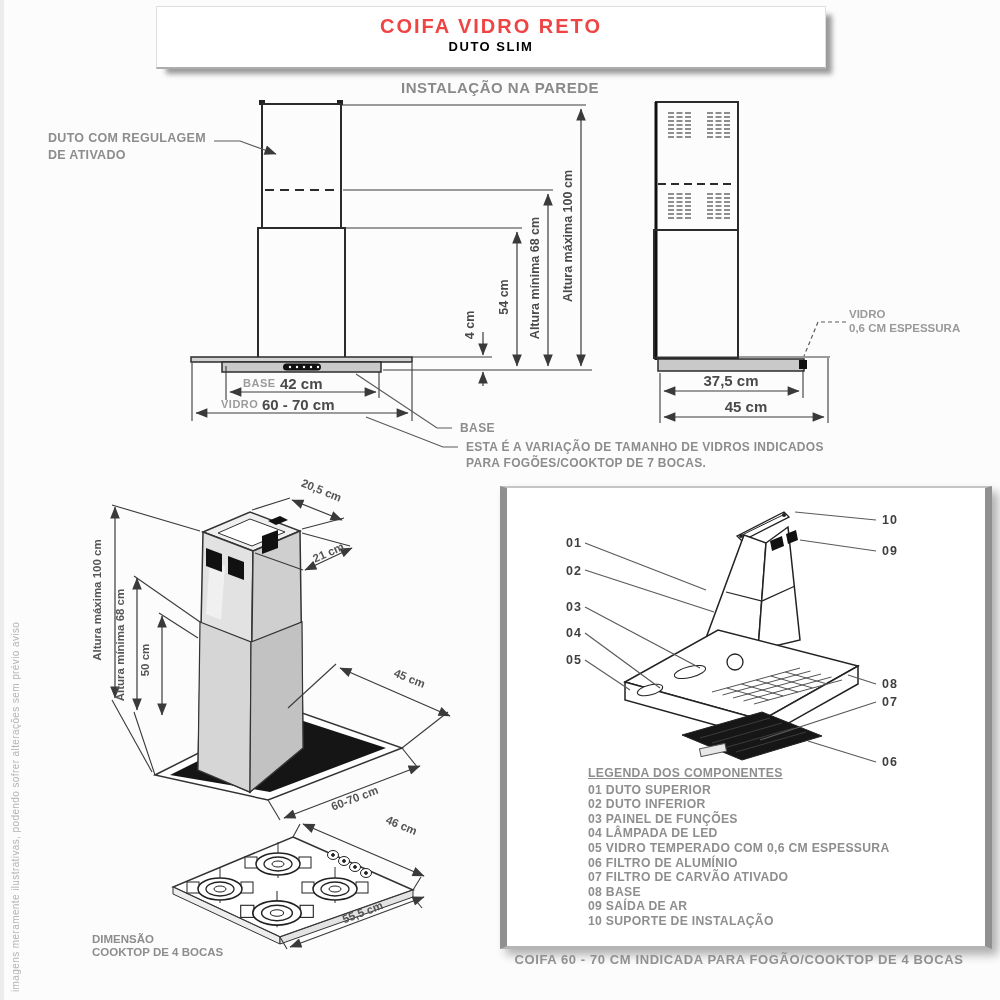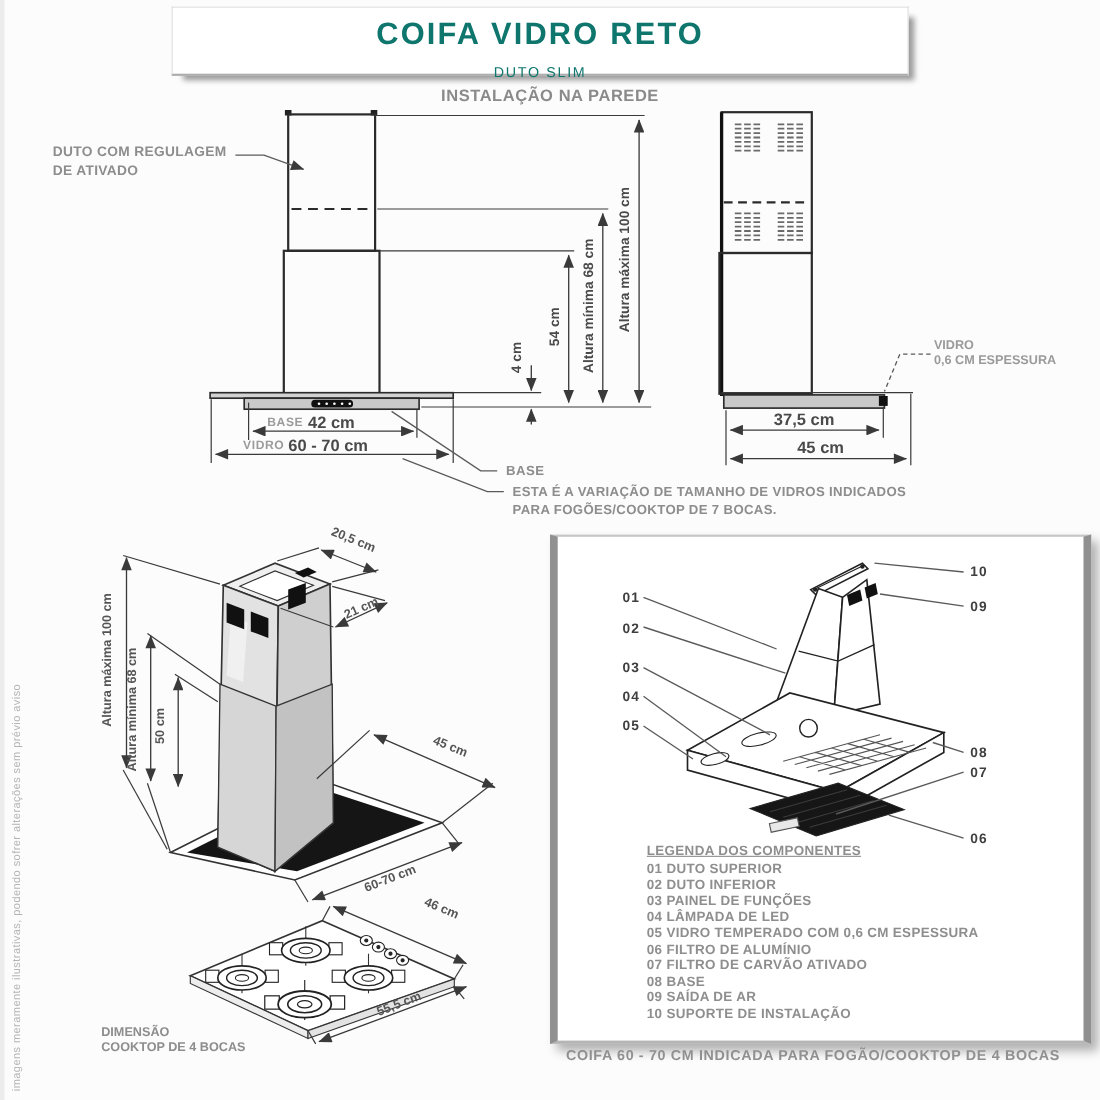--- a/index.html
+++ b/index.html
@@ -5,22 +5,22 @@
   html,body{margin:0;padding:0;}
   body{width:1000px;height:1000px;position:relative;background:#fcfcfc;
        font-family:"Liberation Sans", sans-serif;overflow:hidden;}
   .abs{position:absolute;}
   #edge-strip{left:0;top:0;width:4px;height:1000px;background:#ececec;}
   #watermark{left:10px;top:992px;transform:rotate(-90deg);transform-origin:0 0;
     font-size:10px;color:#b3b3b3;white-space:nowrap;letter-spacing:.4px;}
   #title-box{left:156px;top:6px;width:668px;height:60px;background:#ffffff;
     border:1px solid #dedede;border-bottom:2px solid #adadad;
     box-shadow:8px 7px 5px -2px #9a9a9a;text-align:center;}
-  #title-main{font-size:28px;font-weight:bold;color:#0f766e;letter-spacing:2px;margin-top:8px;}
-  #title-sub{font-size:13px;font-weight:normal;color:#0f766e;letter-spacing:1.5px;margin-top:11px;}
+  #title-main{font-size:20px;font-weight:bold;color:#ef4444;letter-spacing:2px;margin-top:8px;}
+  #title-sub{font-size:13px;font-weight:bold;color:#000000;letter-spacing:1.5px;margin-top:1px;}
   #section-title{left:330px;top:79px;width:340px;text-align:center;
     font-size:15px;font-weight:bold;color:#8a8a8a;letter-spacing:.5px;}
   .graylbl{font-weight:bold;color:#8d8d8d;}
   #duct-label{left:48px;top:130px;font-size:12.5px;line-height:17px;letter-spacing:.3px;}
   #vidro-side-label{left:849px;top:307px;font-size:11.5px;line-height:14px;color:#9a9a9a;font-weight:bold;}
   #note-block{left:466px;top:439px;font-size:12px;line-height:16px;letter-spacing:.3px;}
   #cooktop-label{left:92px;top:933px;font-size:11.5px;line-height:13px;}
   #panel{left:500px;top:486px;width:478px;height:458px;background:#ffffff;
     border-top:2px solid #c6c6c6;border-bottom:3px solid #b5b5b5;
     border-left:7px solid #909090;border-right:7px solid #909090;

